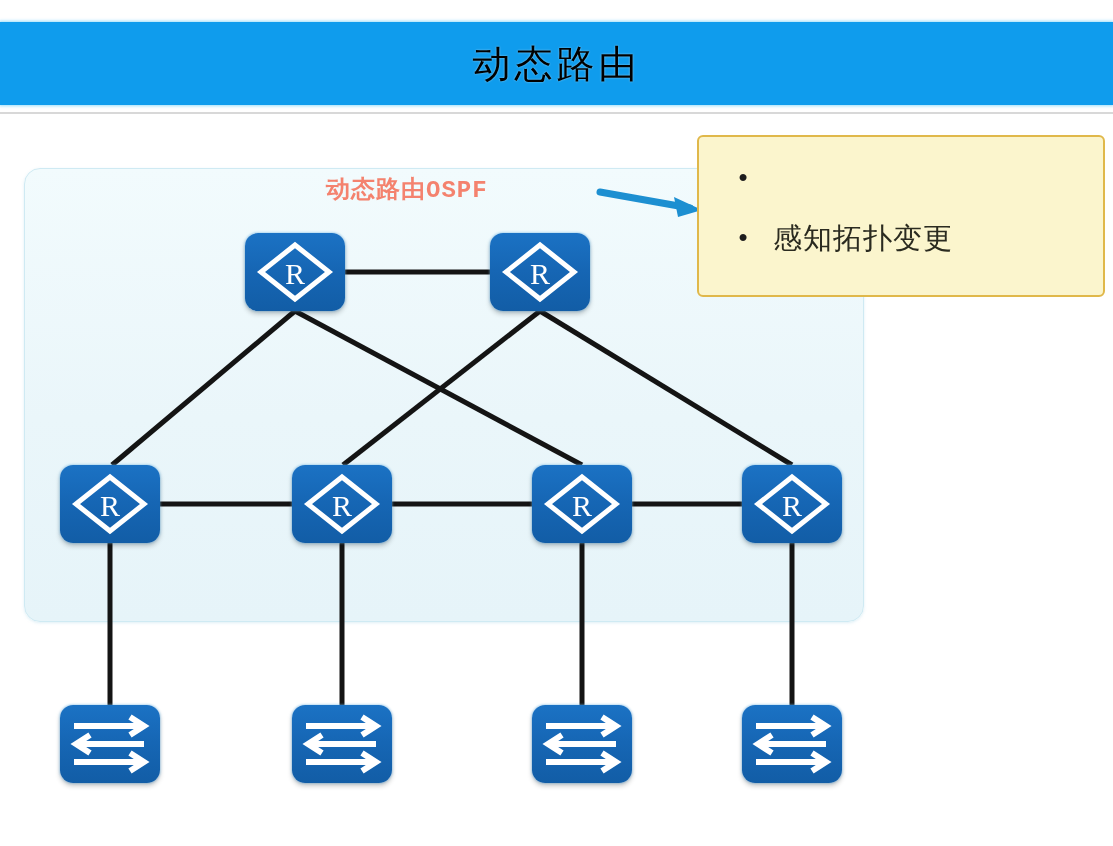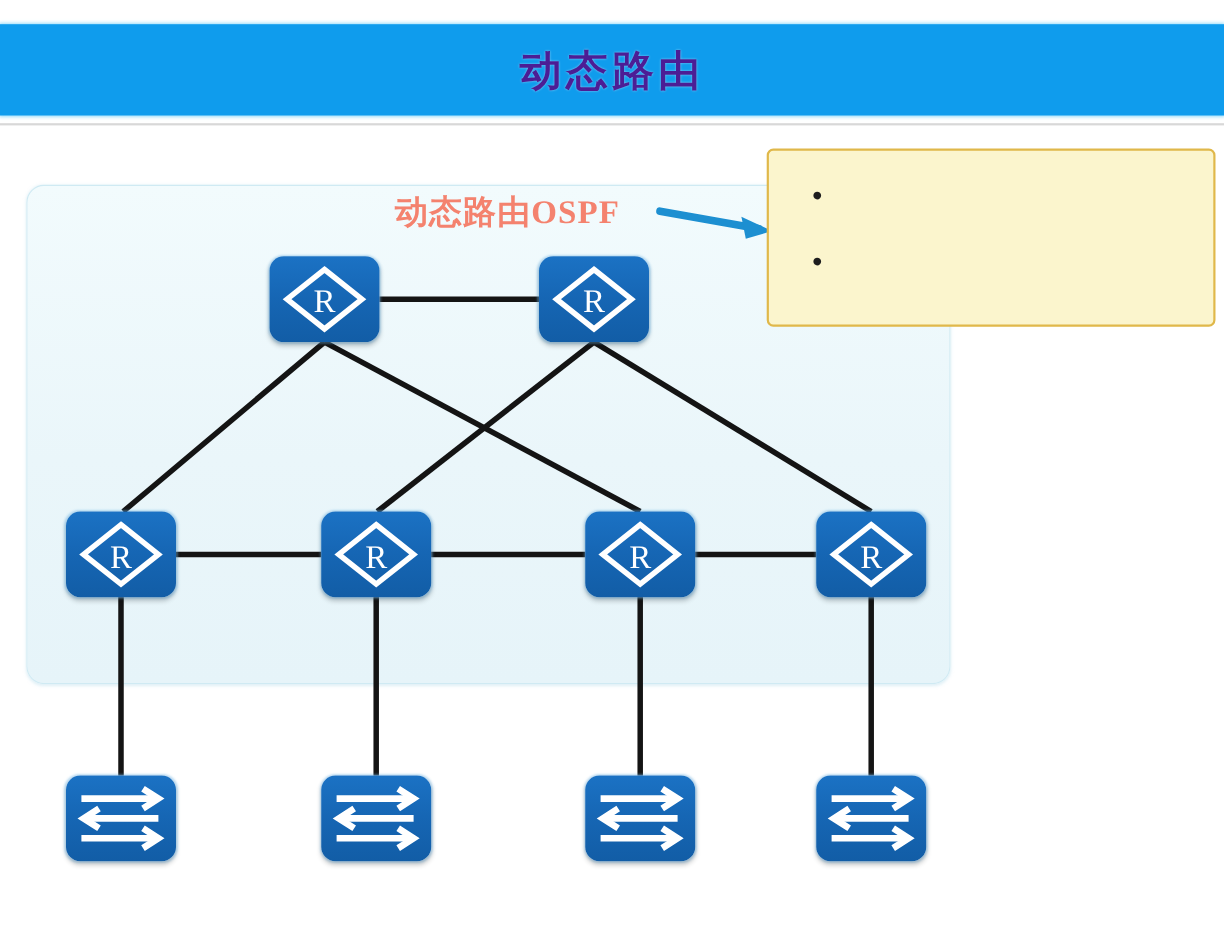--- a/index.html
+++ b/index.html
@@ -23,23 +23,23 @@
     top: 22px;
     width: 1113px;
     height: 83px;
     background: #0f9ced;
     box-shadow: 0 0 3px 1px rgba(120, 210, 250, 0.75);
     display: flex;
     align-items: center;
     justify-content: center;
   }
   #title-text {
-    color: #4c1d95;
+    color: #000000;
     font-size: 38px;
-    font-weight: bold;
+    font-weight: normal;
     letter-spacing: 4px;
     line-height: 1;
     text-shadow: 0 0 2px rgba(255,255,255,0.55);
     font-family: "DejaVu Sans", "Liberation Sans", sans-serif;
   }
   #header-rule {
     position: absolute;
     left: 0;
     top: 112px;
     width: 1113px;
@@ -67,27 +67,26 @@
     border: 1px solid #cfeaf3;
     border-radius: 16px;
     box-shadow: 0 1px 3px rgba(160, 210, 230, 0.35);
   }
 
   
   #ospf-label {
     position: absolute;
     left: 326px;
     top: 58px;
-    font-size: 30px;
+    font-size: 24px;
     font-weight: bold;
     color: #f4826e;
     letter-spacing: 1px;
     white-space: nowrap;
-    font-family: Liberation Serif, serif;
-    margin-left: 33px;
+    font-family: Liberation Mono, monospace;
   }
 
   
   #links-layer {
     position: absolute;
     left: 0;
     top: 0;
     width: 1113px;
     height: 731px;
     pointer-events: none;
@@ -267,16 +266,17 @@
       <polyline points="60,38 74,47 60,56" fill="none" stroke="#ffffff" stroke-width="6" stroke-linejoin="miter"></polyline>
     </svg>
   </div>
 
   <div id="callout-box">
     <div class="callout-row">
       <span class="callout-bullet">•</span>
     </div>
     <div class="callout-row">
       <span class="callout-bullet">•</span>
+      <span class="callout-text">感知拓扑变更</span>
     </div>
   </div>
 
 </div>
 
 </body></html>

